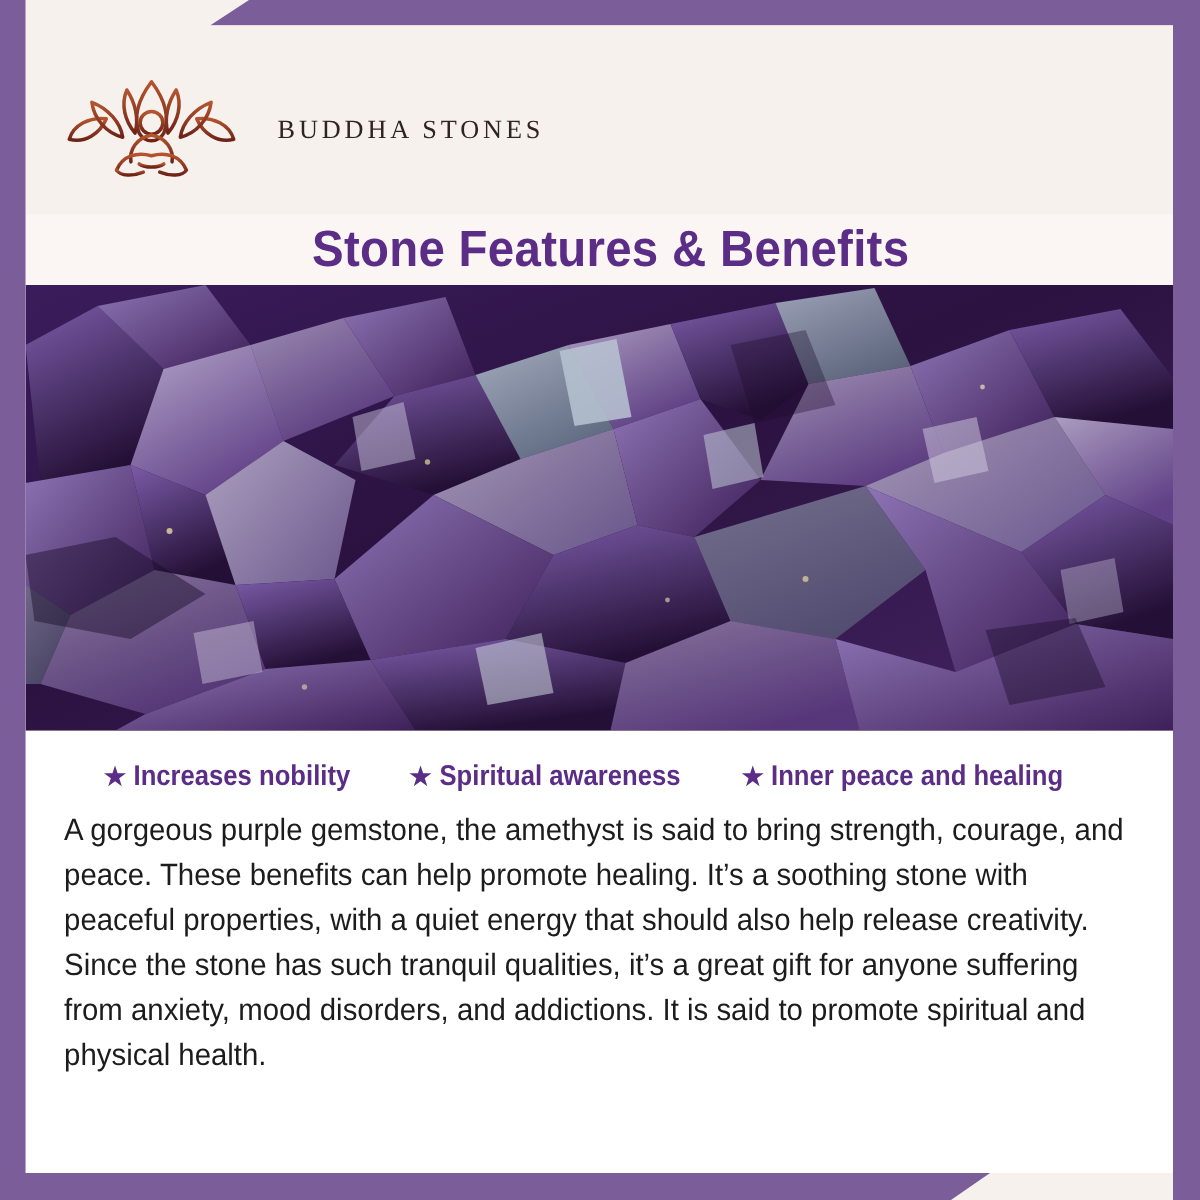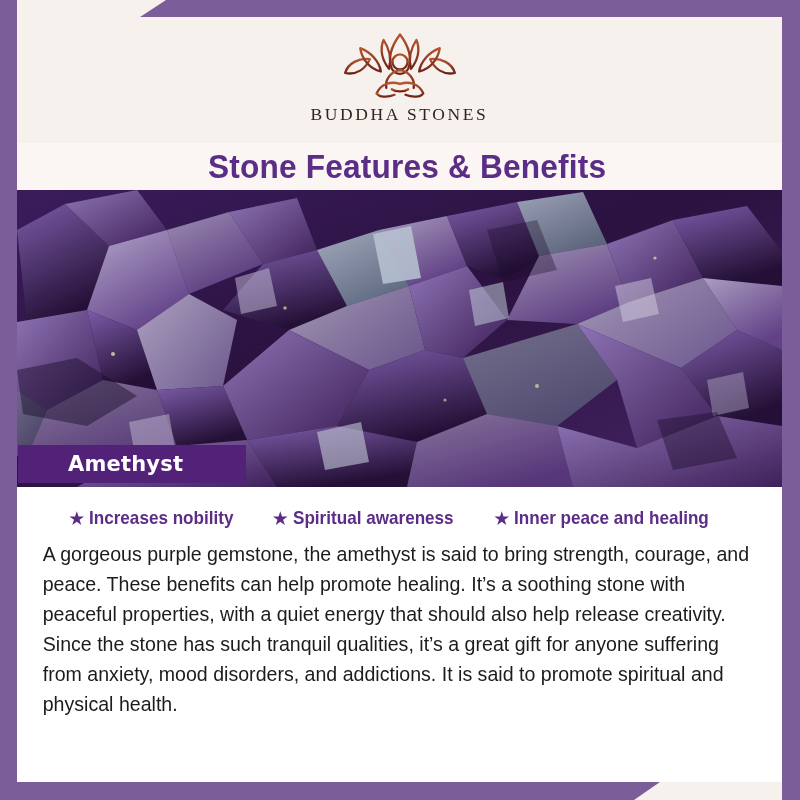--- a/index.html
+++ b/index.html
@@ -68,21 +68,21 @@
     background: #F7F1EE;
     overflow: hidden;
     z-index: 10;
   }
 
   
   .header {
     height: 126px;
     background: #F7F1EE;
     display: flex;
-    flex-direction: column;
+    flex-direction: row;
     align-items: center;
     justify-content: flex-start;
     padding-top: 12px;
   }
 
   .logo-mark {
     width: 168px;
     height: 74px;
     display: block;
   }
@@ -331,23 +331,20 @@
         <circle cx="520" cy="196" r="2" fill="#E9D9A0" opacity="0.7"></circle>
         <circle cx="638" cy="68" r="1.6" fill="#EFE3B4" opacity="0.7"></circle>
         <circle cx="186" cy="268" r="1.8" fill="#E9D9A0" opacity="0.6"></circle>
         <circle cx="428" cy="210" r="1.6" fill="#EFE3B4" opacity="0.6"></circle>
 
         <path d="M0,180 L60,168 L120,206 L70,236 L6,224 Z" fill="#190A28" opacity="0.45"></path>
         <path d="M470,40 L520,30 L540,80 L486,92 Z" fill="#1C0B2C" opacity="0.35"></path>
         <path d="M640,230 L700,222 L720,268 L656,280 Z" fill="#190A28" opacity="0.4"></path>
       </svg>
 
-      <div class="stone-banner">
-        <span class="stone-banner-text">Amethyst</span>
-      </div>
     </div>
 
     <div class="body-area">
 
       <div class="features">
         <div class="feature">
           <span class="star">★</span>
           <span class="feature-label">Increases nobility</span>
         </div>
         <div class="feature">

